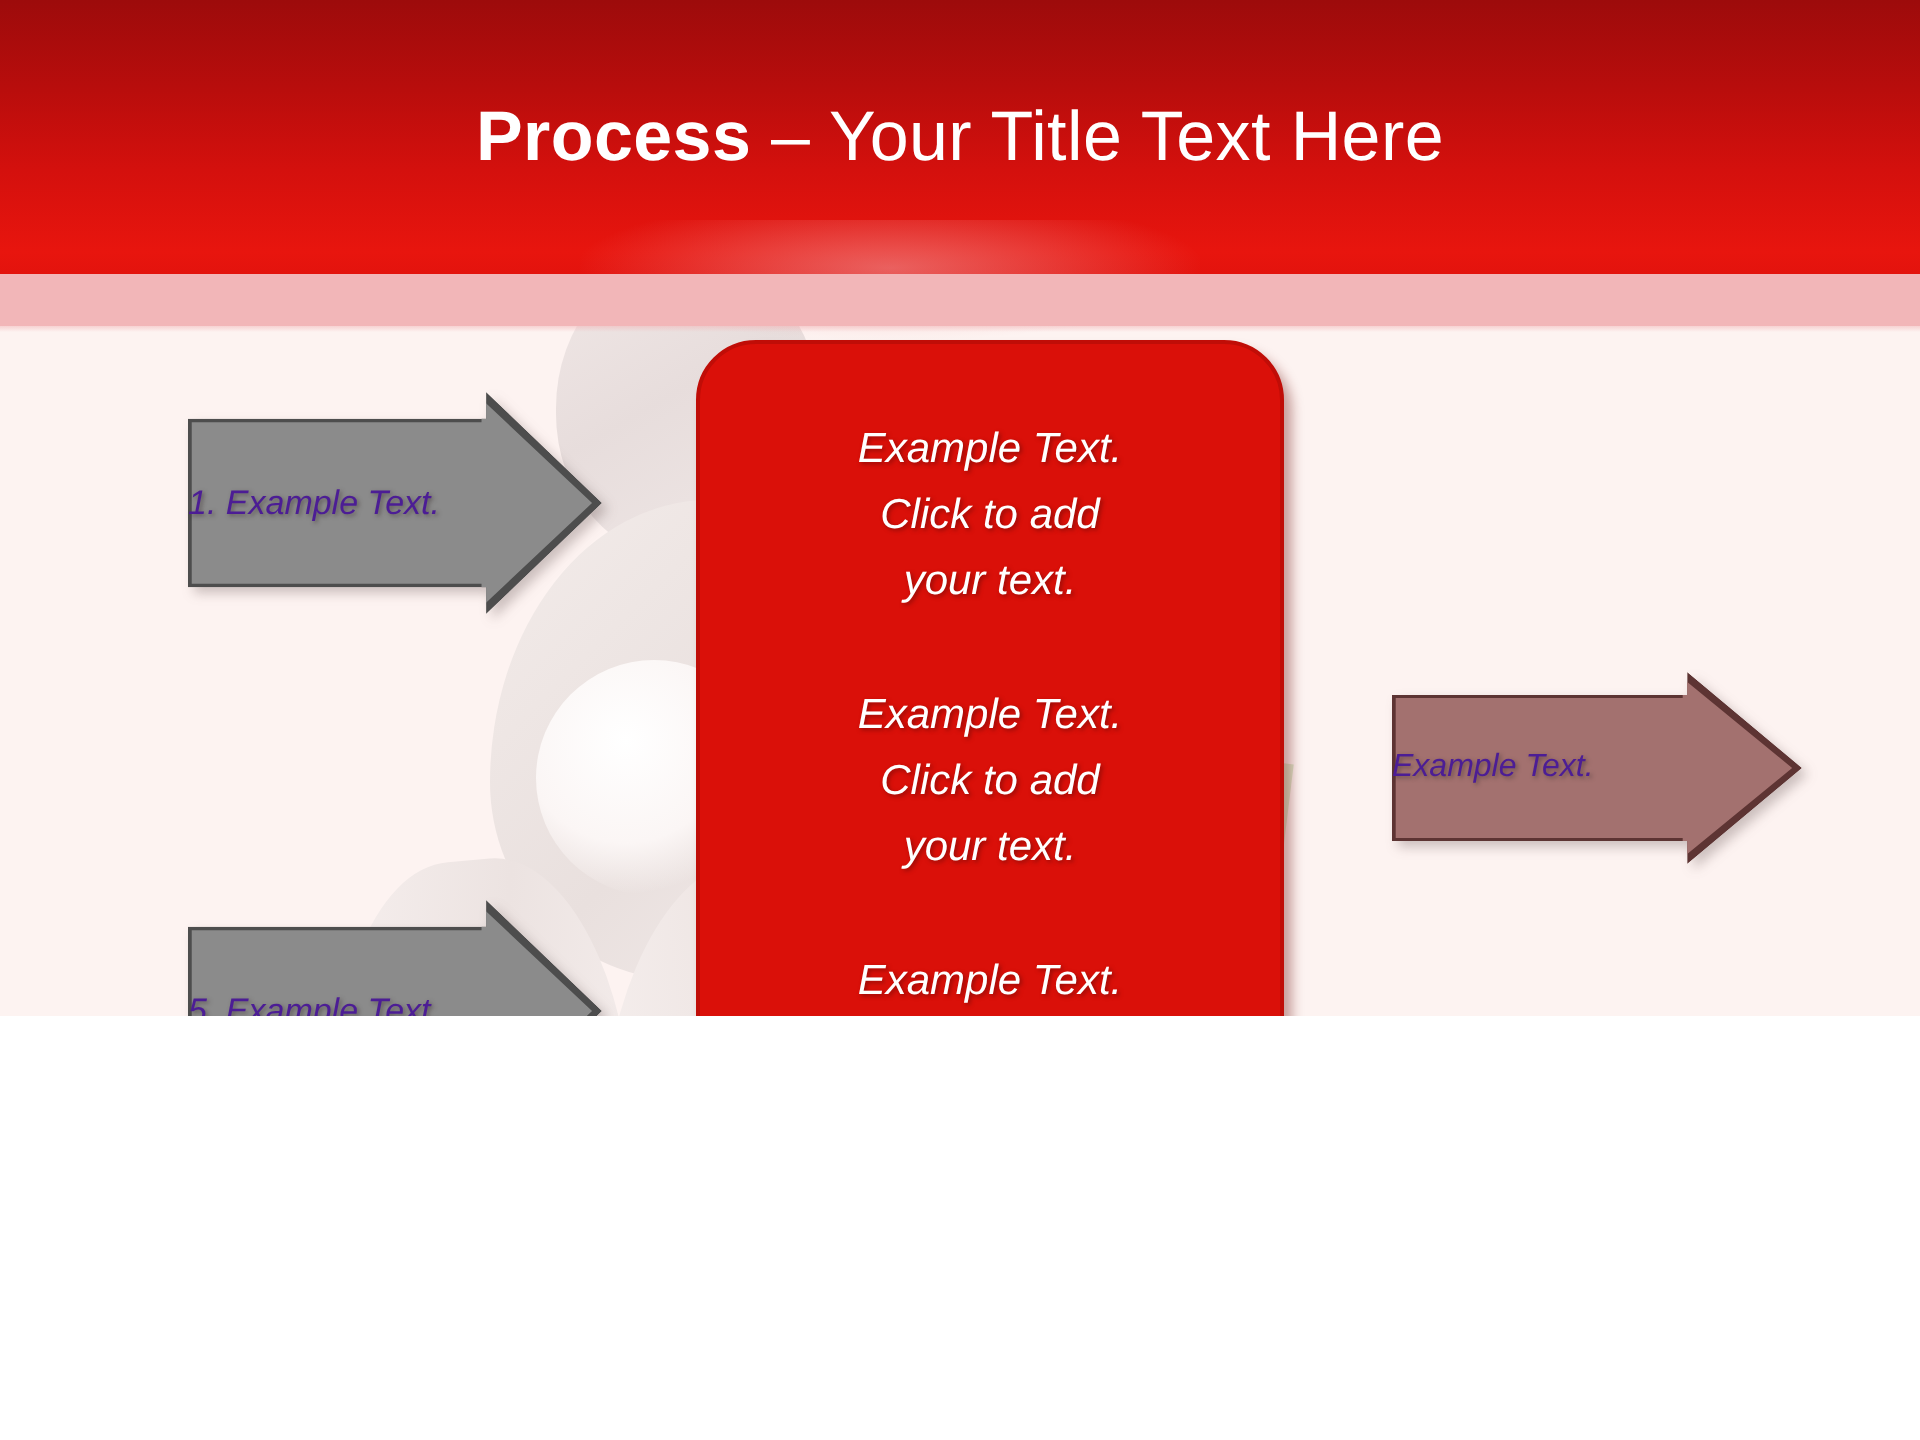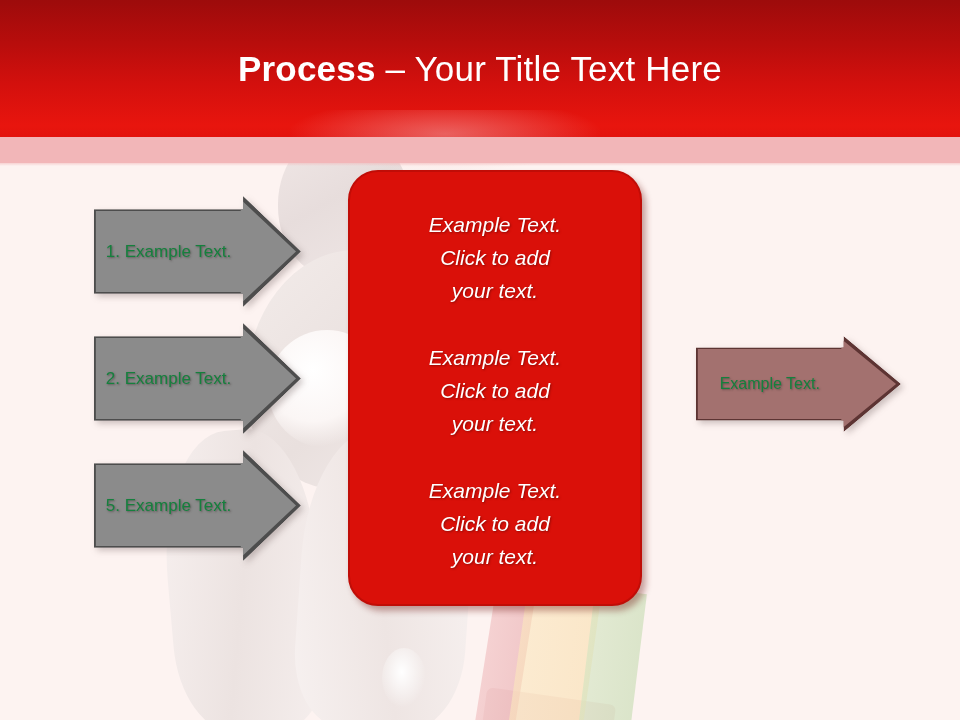--- a/index.html
+++ b/index.html
@@ -3,21 +3,21 @@
 <meta charset="utf-8">
 <style>
   html, body {
     margin: 0;
     padding: 0;
     background: #ffffff;
   }
   #slide {
     position: relative;
     width: 960px;
-    height: 720px;
+    height: 508px;
     overflow: hidden;
     background: #fdf3f1;
     font-family: "Liberation Sans", sans-serif;
     -webkit-font-smoothing: antialiased;
   }
 
   
   .bg-layer {
     position: absolute;
     inset: 0;
@@ -182,26 +182,26 @@
     inset: 0;
     background: var(--fill);
     clip-path: polygon(0.9% 13.6%, 70.9% 13.6%, 70.9% 3.2%, 97.6% 50%, 70.9% 96.8%, 70.9% 86.4%, 0.9% 86.4%);
   }
   .arrow .arrow-label {
     position: absolute;
     left: 0;
     top: 50%;
     transform: translateY(-50%);
     width: 72%;
-    text-align: center;
-    color: #15803d;
+    color: #4c1d95;
     font-size: 17px;
     line-height: 22px;
     text-shadow: 1px 1px 2px rgba(60,50,50,.55);
     white-space: nowrap;
+    font-style: italic;
   }
 
   .arrow-gray { --fill: #8b8b8b; --stroke: #4d4d4d; }
   .arrow-rose { --fill: #a3716f; --stroke: #5d3433; }
 
   #arrow-1 { left: 94px; top: 196px;  width: 207px; height: 111px; }
   #arrow-2 { left: 94px; top: 323px;  width: 207px; height: 111px; }
   #arrow-3 { left: 94px; top: 450px;  width: 207px; height: 111px; }
   #arrow-out { left: 696px; top: 336px; width: 205px; height: 96px; }
   #arrow-out .arrow-label { font-size: 16px; }
@@ -263,27 +263,20 @@
   <div class="pinkband-edge"></div>
 
   <div class="arrow arrow-gray" id="arrow-1">
     <div class="arrow-shape">
       <div class="arrow-stroke"></div>
       <div class="arrow-inner"></div>
     </div>
     <div class="arrow-label">1. Example Text.</div>
   </div>
 
-  <div class="arrow arrow-gray" id="arrow-2">
-    <div class="arrow-shape">
-      <div class="arrow-stroke"></div>
-      <div class="arrow-inner"></div>
-    </div>
-    <div class="arrow-label">2. Example Text.</div>
-  </div>
 
   <div class="arrow arrow-gray" id="arrow-3">
     <div class="arrow-shape">
       <div class="arrow-stroke"></div>
       <div class="arrow-inner"></div>
     </div>
     <div class="arrow-label">5. Example Text.</div>
   </div>
 
   <div class="panel">

